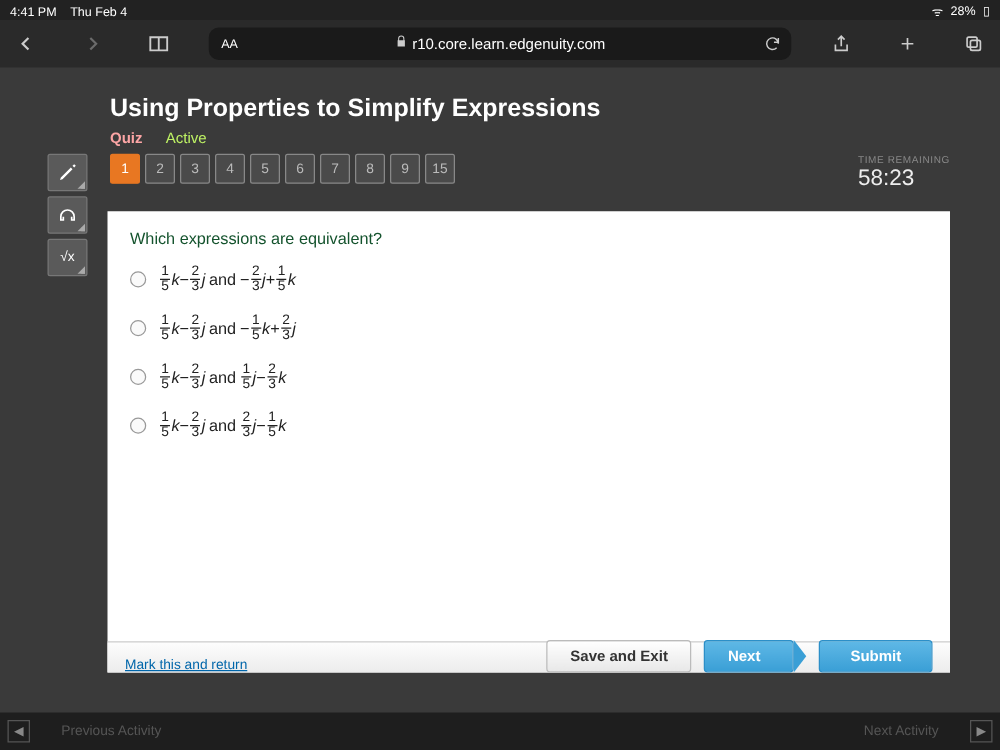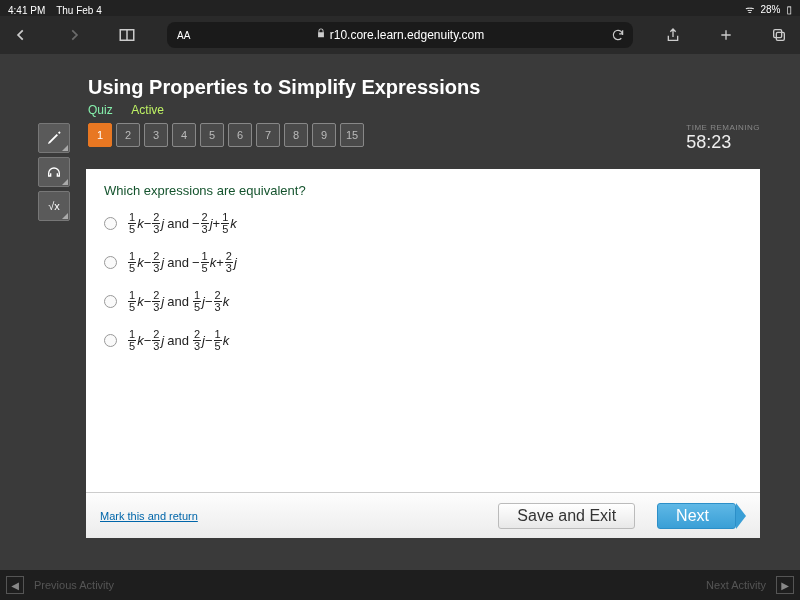--- a/index.html
+++ b/index.html
@@ -8,21 +8,21 @@
   .statusbar .right { display: flex; gap: 6px; align-items: center; }
   .navbar { height: 38px; background: #2a2a2a; display: flex; align-items: center; padding: 0 8px; gap: 27px; }
   .nav-btn { width: 26px; height: 26px; display: flex; align-items: center; justify-content: center; color: #ccc; border-radius: 6px; }
   .urlbar { flex: 1; height: 26px; background: #1a1a1a; border-radius: 8px; display: flex; align-items: center; color: #fff; font-size: 12px; position: relative; }
   .urlbar .aa { position: absolute; left: 10px; color: #fff; font-size: 10px; }
   .urlbar .url { margin: 0 auto; display: flex; align-items: flex-start; gap: 4px; }
   .urlbar .reload { position: absolute; right: 8px; }
   .content-wrap { position: absolute; top: 54px; left: 0; right: 0; bottom: 0; }
   .lesson-title { color: #fff; font-size: 20px; font-weight: bold; margin: 22px 0 4px 88px; }
   .lesson-sub { margin-left: 88px; font-size: 12px; margin-bottom: 6px; }
-  .lesson-sub .quiz { color: #86efac; font-weight: normal; margin-right: 16px; }
+  .lesson-sub .quiz { color: #fca5a5; font-weight: bold; margin-right: 16px; }
   .lesson-sub .active { color: #bef264; font-weight: normal; }
   .toolrow { display: flex; align-items: flex-start; }
   .sidetools { width: 38px; margin-left: 38px; margin-top: 0; }
   .sidetool { width: 32px; height: 30px; background: #5a5a5a; border: 1px solid #777; display: flex; align-items: center; justify-content: center; color: #fff; margin-bottom: 4px; font-size: 14px; border-radius: 2px; position: relative;}
   .sidetool::after { content:''; position:absolute; right:1px; bottom:1px; border:3px solid transparent; border-right-color:#aaa; border-bottom-color:#aaa;}
   .qnums { display: flex; gap: 4px; margin-left: 12px; }
   .qnum { width: 24px; height: 24px; border: 1px solid #888; color: #bbb; font-size: 11px; display: flex; align-items: center; justify-content: center; border-radius: 2px; background: #4a4a4a;}
   .qnum.active { background: #e87722; border-color: #e87722; color: #fff; }
   .timewrap { margin-left: auto; margin-right: 40px; color: #ccc; }
   .timelabel { font-size: 8px; letter-spacing: 0.5px; color: #888;}
@@ -31,30 +31,30 @@
   .quiz-body { flex: 1; padding: 14px 18px; overflow: auto; }
   .question-text { font-size: 13px; color: #14532d; margin-bottom: 14px; }
   .option { display: flex; align-items: center; gap: 10px; margin-bottom: 16px; font-size: 13px; color: #222;}
   .radio { width: 13px; height: 13px; border: 1px solid #999; border-radius: 50%; flex-shrink: 0; background: #fafafa;}
   .frac { display: inline-block; vertical-align: middle; text-align: center; font-size: 11px; line-height: 1; margin: 0 1px;}
   .frac .n { display: block; border-bottom: 1px solid #222; padding: 0 1px;}
   .frac .d { display: block; padding: 0 1px;}
   .opt-text .it { font-style: italic; }
   .opt-text { display: flex; align-items: center; flex-wrap: nowrap; gap: 0;}
   .opt-text span.w { margin: 0 3px; }
-  .quiz-footer { height: 46px; border-top: 1px solid #ccc; background: linear-gradient(#fdfdfd,#ececec); display: flex; align-items: center; padding: 0 14px; gap: 10px; }
+  .quiz-footer { height: 25px; border-top: 1px solid #ccc; background: linear-gradient(#fdfdfd,#ececec); display: flex; align-items: flex-end; padding: 0 14px; gap: 10px; }
   .mark-link { color: #0066aa; font-size: 11px; text-decoration: underline; }
   .spacer { flex: 1; }
-  .btn { height: 26px; padding: 0 18px; border: 1px solid #bbb; border-radius: 3px; font-size: 16px; display: flex; align-items: center; background: linear-gradient(#fff,#e8e8e8); color: #333; font-weight: 400; margin-left: 12px;}
+  .btn { height: 26px; padding: 0 18px; border: 1px solid #bbb; border-radius: 3px; font-size: 12px; display: flex; align-items: center; background: linear-gradient(#fff,#e8e8e8); color: #333; font-weight: 700;}
   .btn.next { background: linear-gradient(#5fb8e6,#3a9fd6); border-color: #2c8fc8; color: #fff; position: relative; padding-right: 26px;}
   .btn.next::after { content:''; position:absolute; right:-1px; top:-1px; bottom:-1px; width:0; border-left:10px solid #3a9fd6; border-top:13px solid transparent; border-bottom:13px solid transparent; transform: translateX(100%);}
   .btn.submit { background: linear-gradient(#5fb8e6,#3a9fd6); border-color: #2c8fc8; color: #fff; padding: 0 24px;}
   .bottombar { position: absolute; left: 0; right: 0; bottom: 0; height: 30px; background: #1e1e1e; display: flex; align-items: center; padding: 0 6px; font-size: 11px; color: #555;}
   .bb-btn { width: 18px; height: 18px; border: 1px solid #555; display: flex; align-items: center; justify-content: center; color: #888; font-size: 10px;}
-  .bb-text { margin: 0 10px; }
+  .bb-text { margin: 0 25px; }
   svg { display: block; }
 </style>
 </head>
 <body>
 
 <div class="statusbar">
   <div>
     <span>4:41 PM</span>
     &nbsp;&nbsp;
     <span>Thu Feb 4</span>
@@ -245,20 +245,21 @@
             </span><span class="it">k</span>
         </div>
       </div>
 
     </div>
     <div class="quiz-footer">
       <a class="mark-link">Mark this and return</a>
       <div class="spacer"></div>
       <div class="btn">Save and Exit</div>
       <div class="btn next" style="margin-right:10px;">Next</div>
+      <div class="btn submit">Submit</div>
     </div>
   </div>
 
   <div class="bottombar">
     <div class="bb-btn">◀</div>
     <div class="bb-text">Previous Activity</div>
     <div class="spacer"></div>
     <div class="bb-text">Next Activity</div>
     <div class="bb-btn">▶</div>
   </div>

